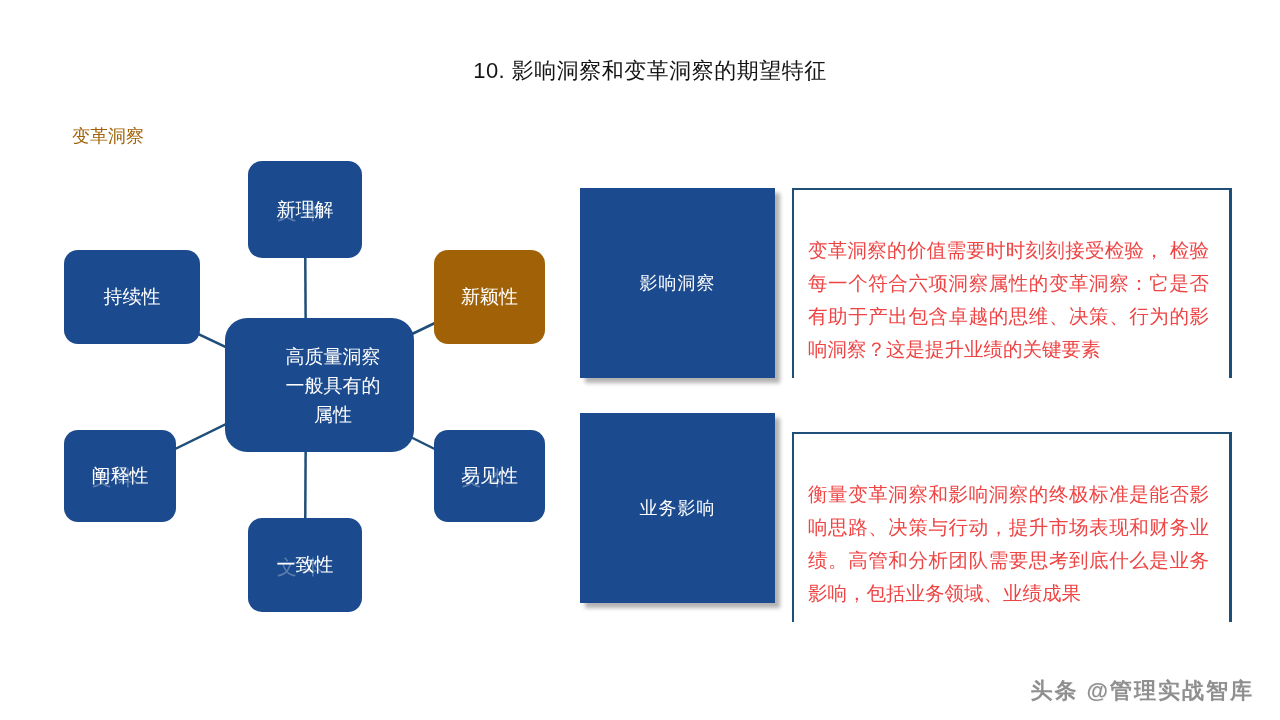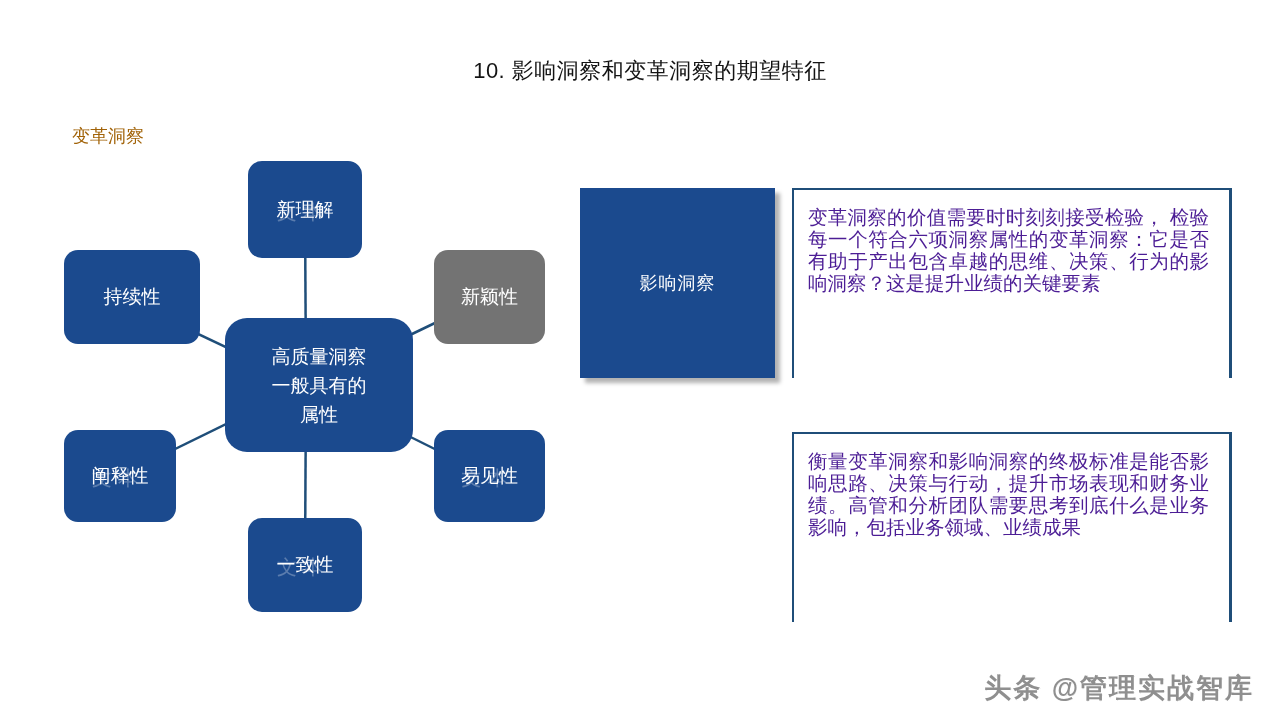--- a/index.html
+++ b/index.html
@@ -35,27 +35,27 @@
   }
   
   .big-square{
     width:195px;height:190px;display:flex;align-items:center;justify-content:center;
     color:#ffffff;font-size:18px;letter-spacing:1px;
     box-shadow:5px 5px 4px #b3b3b3;
   }
   .text-panel{
     width:440px;height:190px;box-sizing:border-box;
     border-top:2px solid #1F4E79;border-left:2px solid #1F4E79;border-right:3px solid #1F4E79;
-    padding:16px 20px 0 14px;
-    font-size:19.5px;line-height:22px;color:#4c1d95;
+    padding:44px 20px 0 14px;
+    font-size:19.5px;line-height:33px;color:#ef4444;
     text-align:justify;
   }
   .watermark{
     right:26px;bottom:14px;
-    font-size:27px;font-weight:bold;color:#8f8f8f;
+    font-size:22px;font-weight:bold;color:#8f8f8f;
     text-shadow:2px 2px 0 #ffffff,1px 1px 0 #e8e8e8;
     letter-spacing:2px;
   }
 </style>
 </head>
 <body>
 
 <div class="stage">
 
   <div class="abs slide-title">10. 影响洞察和变革洞察的期望特征</div>
@@ -78,21 +78,21 @@
     </span>
   </div>
 
   <div class="abs node" style="left:64px;top:250px;width:136px;height:94px;background:#1B4A8E;">
     <span class="label-wrap">
       <span class="ghost"></span>
       <span>持续性</span>
     </span>
   </div>
 
-  <div class="abs node" style="left:434px;top:250px;width:111px;height:94px;background:#737373;">
+  <div class="abs node" style="left:434px;top:250px;width:111px;height:94px;background:#a16207;">
     <span class="label-wrap">
       <span class="ghost"></span>
       <span>新颖性</span>
     </span>
   </div>
 
   <div class="abs node" style="left:64px;top:430px;width:112px;height:92px;background:#1B4A8E;">
     <span class="label-wrap">
       <span class="ghost">文本</span>
       <span>阐释性</span>
@@ -106,32 +106,35 @@
     </span>
   </div>
 
   <div class="abs node" style="left:248px;top:518px;width:114px;height:94px;background:#1B4A8E;">
     <span class="label-wrap">
       <span class="ghost">文本</span>
       <span>一致性</span>
     </span>
   </div>
 
-  <div class="abs node hub" style="left:225px;top:318px;width:188px;height:134px;background:#1B4A8E;">
+  <div class="abs node hub" style="left:225px;top:318px;width:162px;height:134px;background:#1B4A8E;padding-left:27px;">
     <span>高质量洞察
 一般具有的
 属性</span>
   </div>
 
   <div class="abs big-square" style="left:580px;top:188px;background:#1B4A8E;">
     <span>影响洞察</span>
   </div>
   <div class="abs text-panel" style="left:792px;top:188px;">
     <span>变革洞察的价值需要时时刻刻接受检验， 检验每一个符合六项洞察属性的变革洞察：它是否有助于产出包含卓越的思维、决策、行为的影响洞察？这是提升业绩的关键要素</span>
   </div>
 
+  <div class="abs big-square" style="left:580px;top:413px;background:#1B4A8E;">
+    <span>业务影响</span>
+  </div>
   <div class="abs text-panel" style="left:792px;top:432px;">
     <span>衡量变革洞察和影响洞察的终极标准是能否影响思路、决策与行动，提升市场表现和财务业绩。高管和分析团队需要思考到底什么是业务影响，包括业务领域、业绩成果</span>
   </div>
 
   <div class="abs watermark">头条 @管理实战智库</div>
 
 </div>
 
 </body></html>

